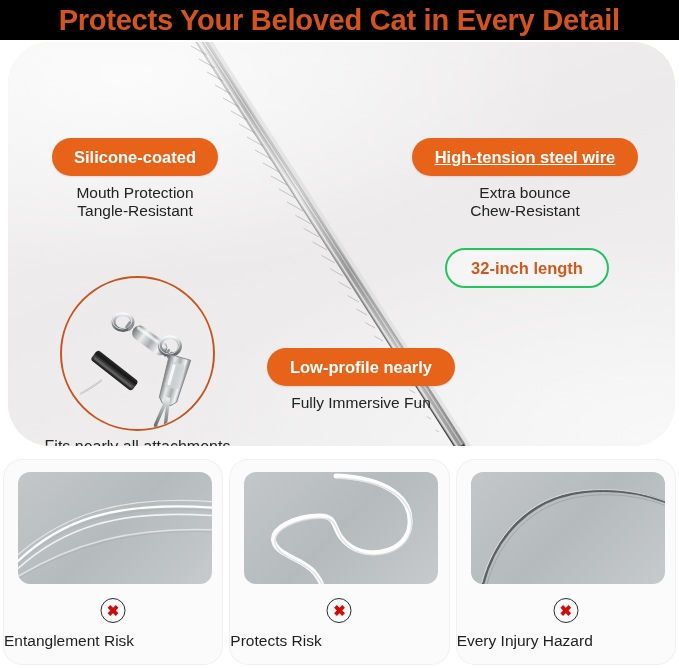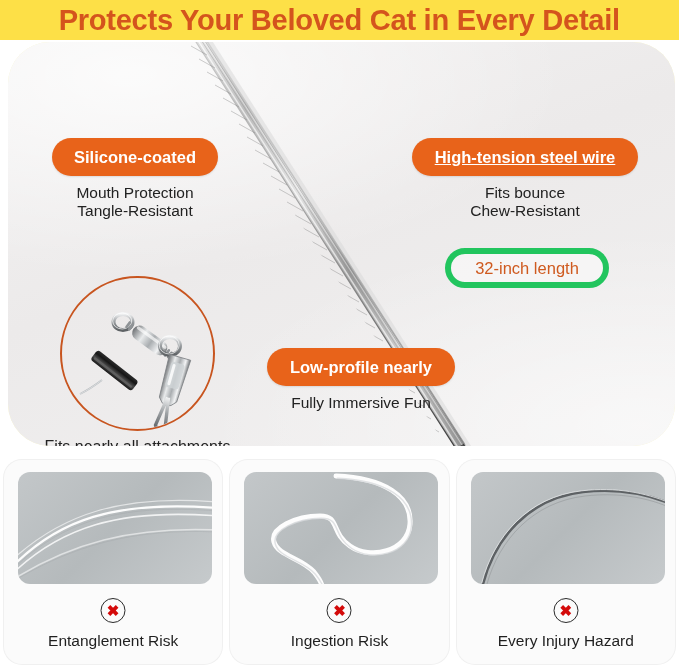--- a/index.html
+++ b/index.html
@@ -15,21 +15,21 @@
     position: relative;
   }
 
   
   .title-bar {
     width: 679px;
     height: 40px;
     display: flex;
     align-items: center;
     justify-content: center;
-    background: #fde047;
+    background: #000000;
   }
   .title {
     font-size: 30px;
     font-weight: bold;
     color: #d4541d;
     letter-spacing: -0.3px;
     white-space: nowrap;
     transform: scaleX(0.97);
     font-family: "Liberation Sans", sans-serif;
   }
@@ -73,24 +73,24 @@
   }
   .badge-solid {
     background: #e8631a;
     border-radius: 999px;
     color: #ffffff;
     font-weight: bold;
     box-shadow: 0 1px 2px rgba(0,0,0,0.10);
   }
   .badge-outline {
     background: rgba(247,246,246,0.80);
-    border: 6px solid #22c55e;
+    border: 2px solid #22c55e;
     border-radius: 999px;
     color: #cf5a1f;
-    font-weight: normal;
+    font-weight: bold;
   }
 
   .caption {
     position: absolute;
     color: #222222;
     font-size: 15.5px;
     line-height: 18px;
     text-align: center;
     white-space: pre-line;
   }
@@ -160,21 +160,21 @@
     color: #d40a0a;
     font-size: 15px;
     font-weight: bold;
     line-height: 1;
   }
   .card-label {
     position: absolute;
     left: 0;
     right: 0;
     top: 172px;
-    text-align: center;
+    text-align: left;
     font-size: 15.5px;
     color: #1f1f1f;
     white-space: nowrap;
   }
 </style>
 </head>
 <body>
 
 <div class="title-bar">
   <div class="title">Protects Your Beloved Cat in Every Detail</div>
@@ -255,21 +255,21 @@
 
   <div class="badge badge-solid" style="left:44px; top:96px; width:166px; height:38px; font-size:16.5px;">
     <span>Silicone-coated</span>
   </div>
   <div class="caption" style="left:44px; top:142px; width:166px;">Mouth Protection
 Tangle-Resistant</div>
 
   <div class="badge badge-solid" style="left:404px; top:96px; width:226px; height:38px; font-size:16.5px;text-decoration:underline;">
     <span>High-tension steel wire</span>
   </div>
-  <div class="caption" style="left:404px; top:142px; width:226px;">Fits bounce
+  <div class="caption" style="left:404px; top:142px; width:226px;">Extra bounce
 Chew-Resistant</div>
 
   <div class="badge badge-outline" style="left:437px; top:206px; width:164px; height:40px; font-size:16.5px;">
     <span>32-inch length</span>
   </div>
 
   <div class="badge badge-solid" style="left:259px; top:306px; width:188px; height:38px; font-size:16.5px;">
     <span>Low-profile nearly</span>
   </div>
   <div class="caption" style="left:259px; top:352px; width:188px;text-align:center;">Fully Immersive Fun</div>
@@ -369,21 +369,21 @@
       <svg width="194" height="112" viewBox="0 0 194 112">
         <path d="M92,4 C140,6 168,24 166,52 C164,80 126,88 106,74 C86,60 96,44 76,44
                  C52,44 26,56 30,70 C34,84 58,86 70,100 C78,110 80,116 78,124" fill="none" stroke="#ffffff" stroke-width="5" stroke-linecap="round" opacity="0.97"></path>
         <path d="M92,4 C140,6 168,24 166,52 C164,80 126,88 106,74 C86,60 96,44 76,44
                  C52,44 26,56 30,70 C34,84 58,86 70,100 C78,110 80,116 78,124" fill="none" stroke="#d8dbdd" stroke-width="1.4" stroke-linecap="round" opacity="0.8" transform="translate(1.4,2.2)"></path>
       </svg>
     </div>
     <div class="card-x">
       <span>✖</span>
     </div>
-    <div class="card-label">Ingestion Risk</div>
+    <div class="card-label">Protects Risk</div>
   </div>
 
   <div class="card">
     <div class="card-img">
       <svg width="194" height="112" viewBox="0 0 194 112">
         <path d="M12,112 C24,66 58,26 112,20 C146,16 176,22 200,32" fill="none" stroke="#5d6164" stroke-width="2.6" stroke-linecap="round"></path>
         <path d="M12,112 C24,66 58,26 112,20 C146,16 176,22 200,32" fill="none" stroke="#e8eaeb" stroke-width="0.9" stroke-linecap="round" transform="translate(-1.2,-1.2)" opacity="0.9"></path>
         <path d="M16,112 C28,68 62,30 114,24 C148,20 178,26 200,36" fill="none" stroke="#8d9194" stroke-width="1" stroke-linecap="round" opacity="0.5"></path>
       </svg>
     </div>

